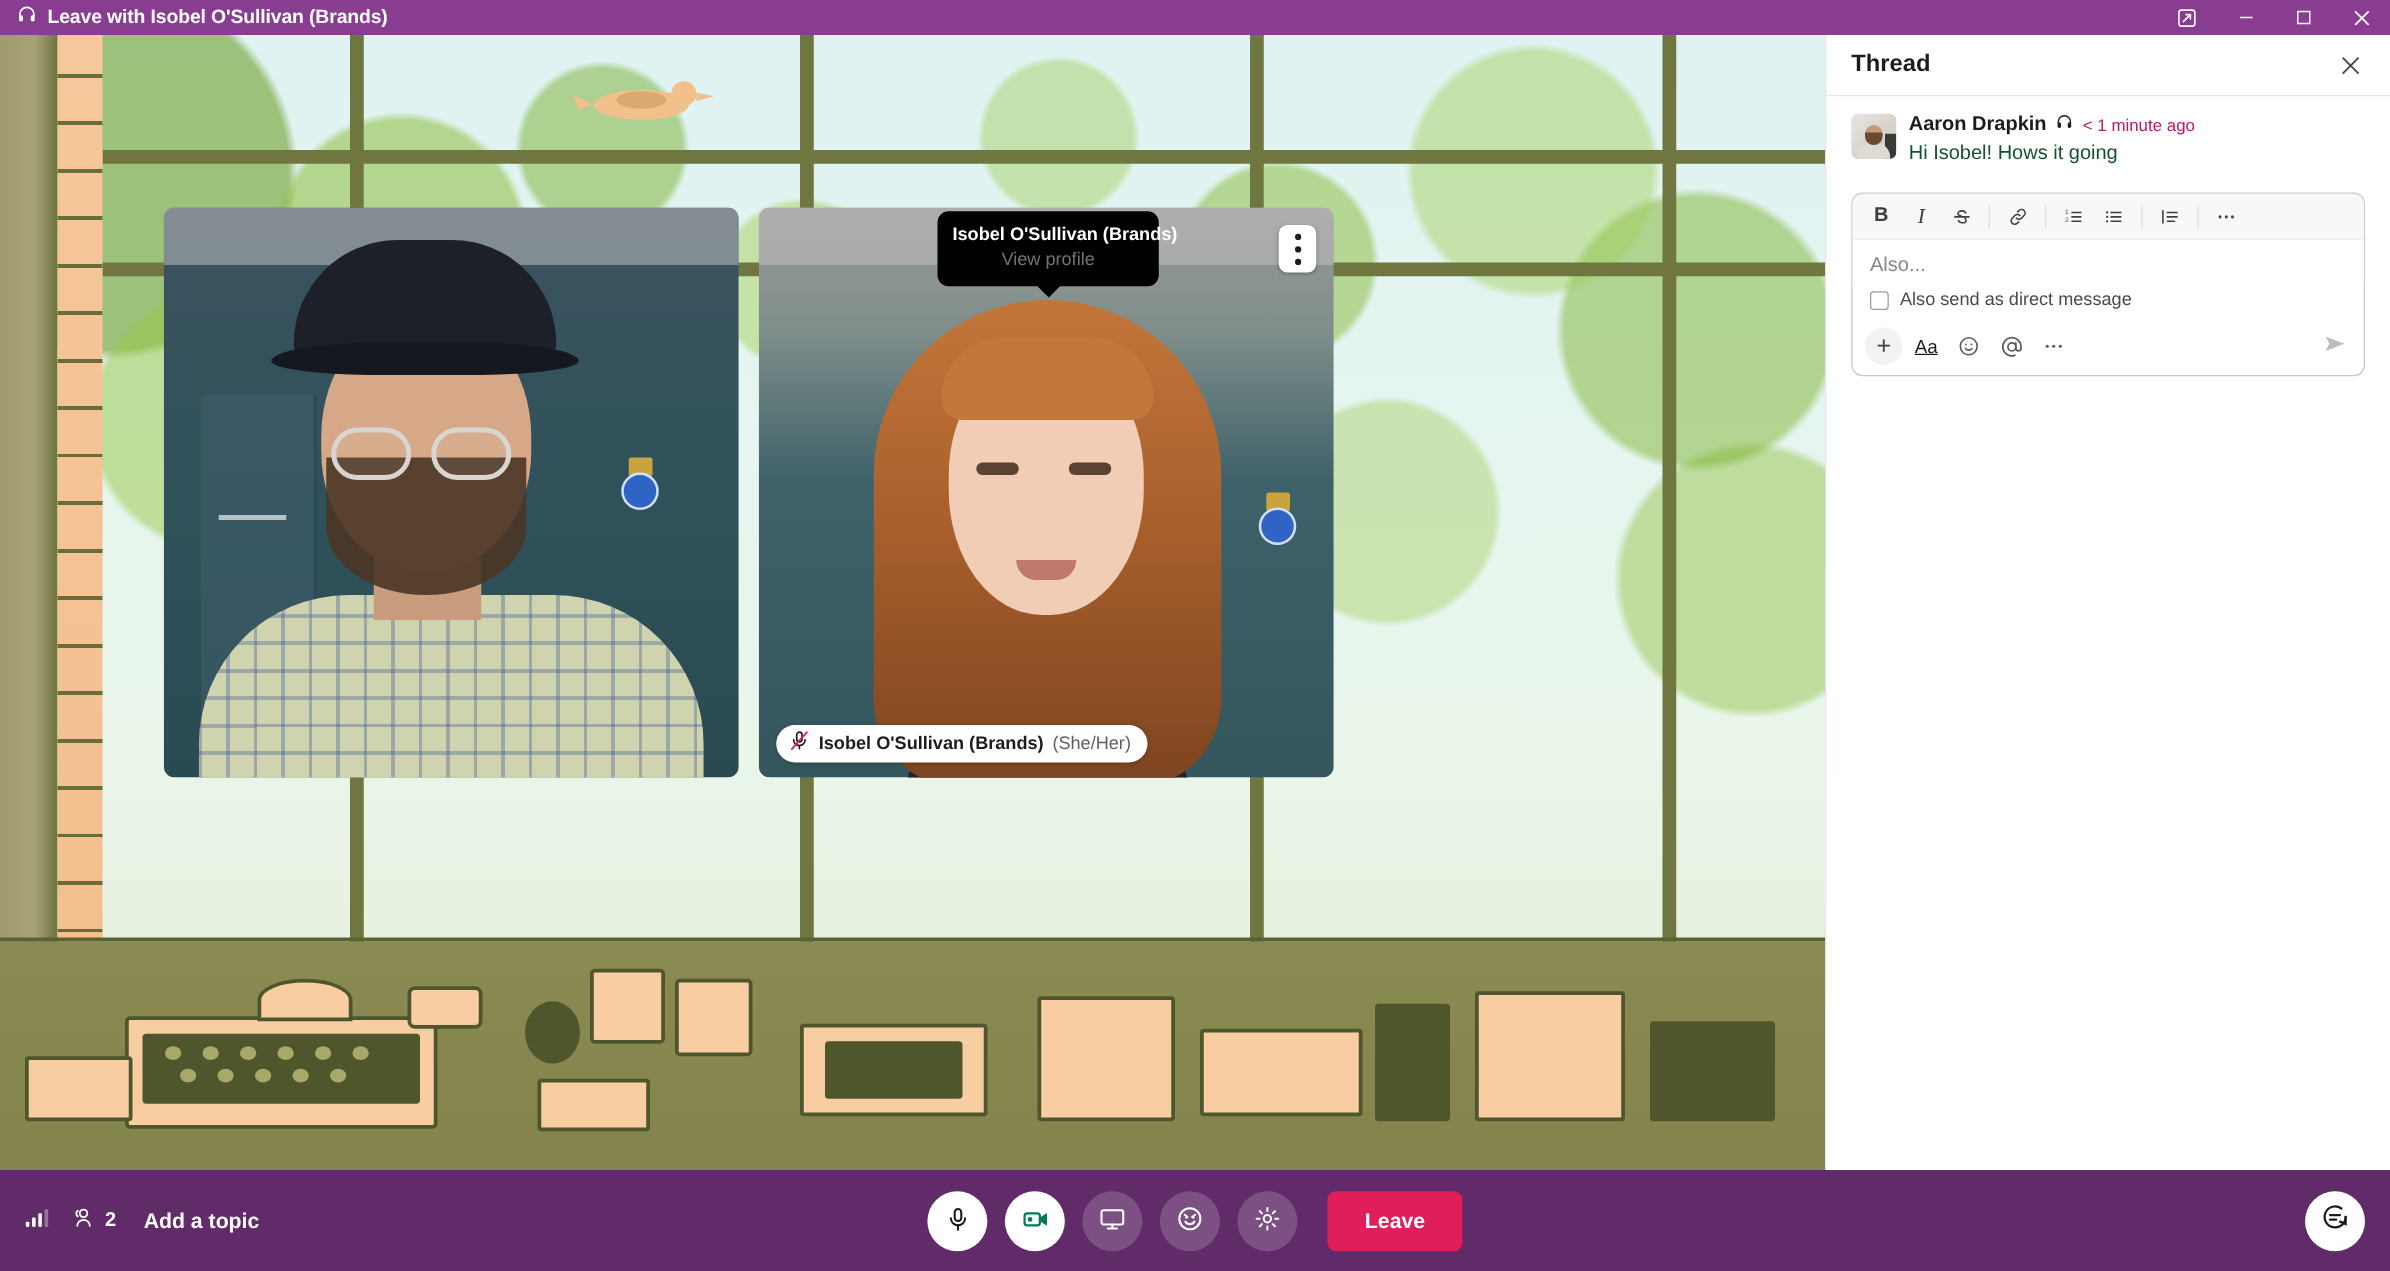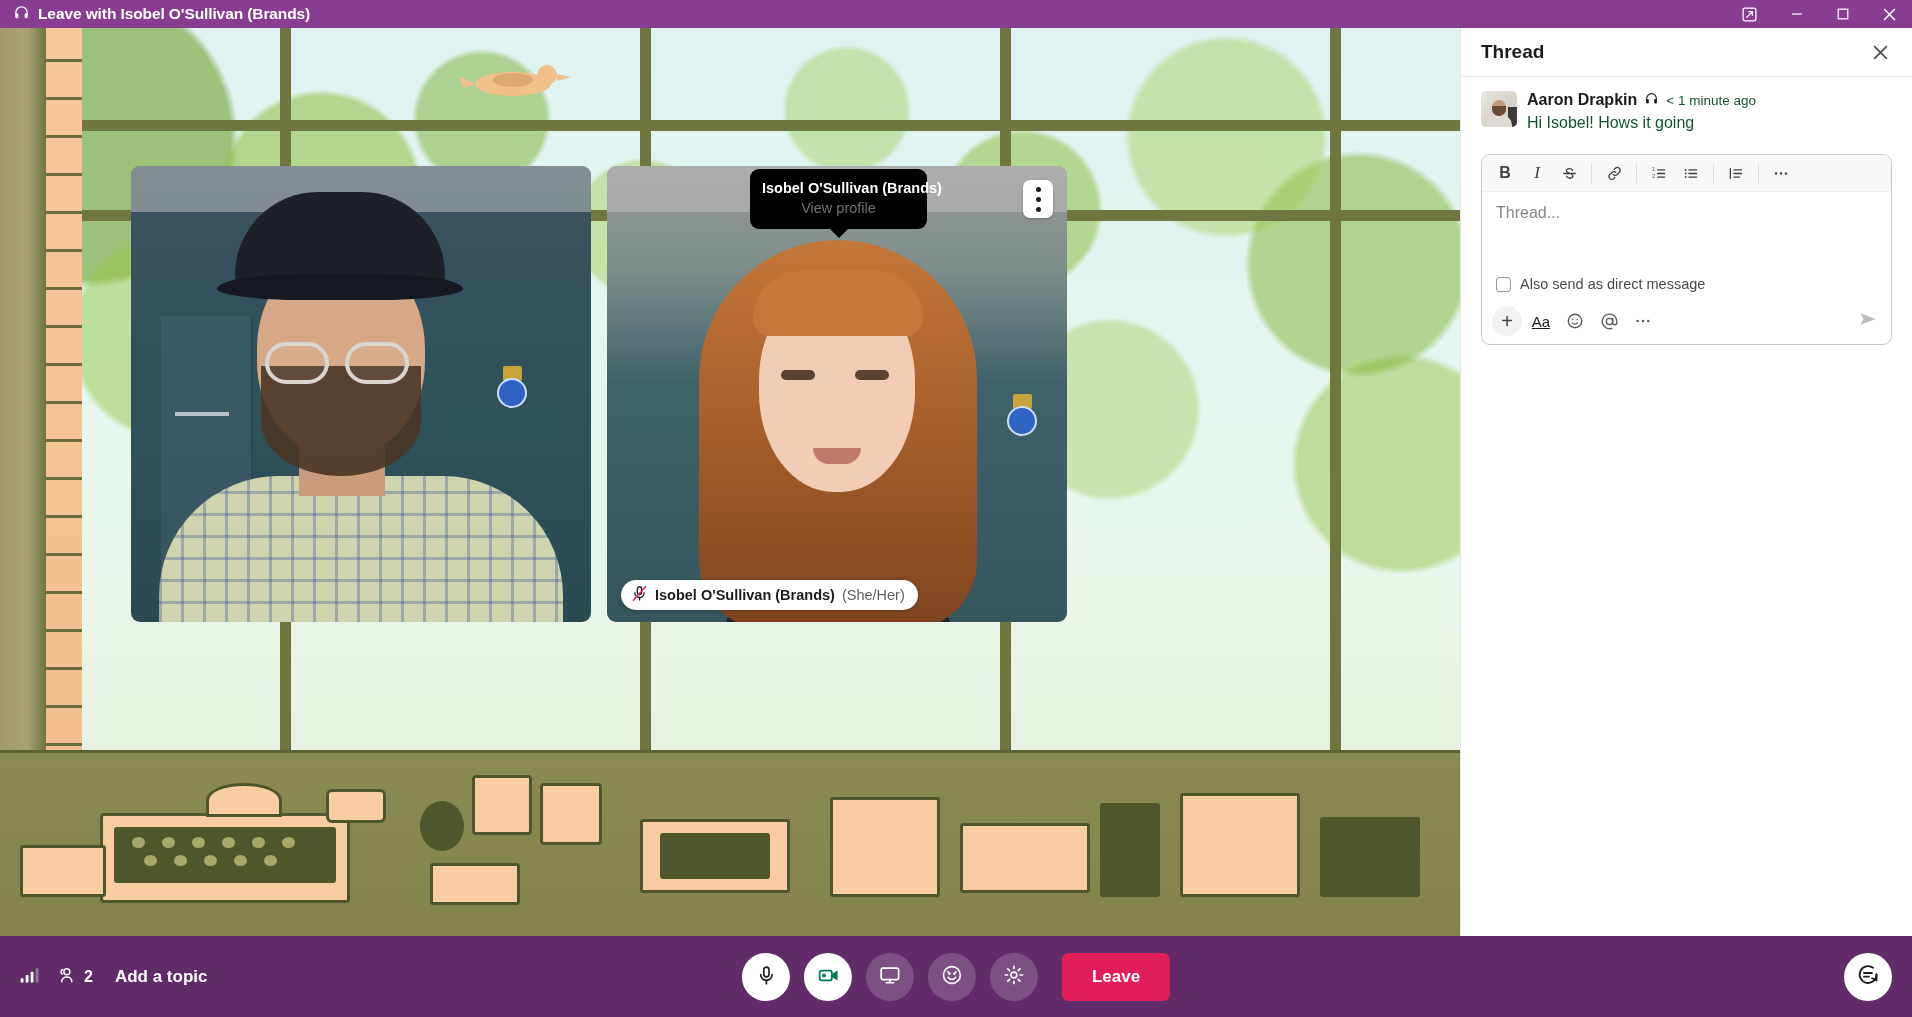--- a/index.html
+++ b/index.html
@@ -276,21 +276,21 @@
     overflow: hidden; position: relative;
     background: linear-gradient(135deg,#e9e6e2 0%, #d9d4cd 50%, #cfc9c1 100%);
   }
   .avatar .av-head { position: absolute; left: 11px; top: 9px; width: 14px; height: 14px; border-radius: 50%; background: #c49a79; }
   .avatar .av-beard { position: absolute; left: 11px; top: 15px; width: 14px; height: 10px; border-radius: 0 0 8px 8px; background: #6b4a33; }
   .avatar .av-body { position: absolute; left: 5px; top: 24px; width: 26px; height: 14px; border-radius: 10px 10px 0 0; background: #dedad4; }
   .avatar .av-dark { position: absolute; right: 0; top: 16px; width: 9px; height: 20px; background: #3c3936; }
   .msg-body { flex: 1; min-width: 0; }
   .msg-meta { display: flex; align-items: center; gap: 7px; }
   .msg-author { font-size: 16px; font-weight: bold; color: #1d1c1d; }
-  .msg-time { font-size: 13.5px; color: #14532d; }
+  .msg-time { font-size: 13.5px; color: #be185d; }
   .msg-text { font-size: 16px; color: #14532d; line-height: 23px; margin-top: 2px; }
 
   .composer {
     margin: 14px 20px 0 20px;
     border: 1px solid #c9c9c9; border-radius: 9px;
     overflow: hidden;
   }
   .comp-toolbar {
     height: 37px; background: #f8f8f8;
     border-bottom: 1px solid #eeeeee;
@@ -305,21 +305,20 @@
   .tb-btn.ital { font-style: italic; font-family: "Liberation Serif", serif; font-size: 17px; }
   .tb-sep { width: 1px; height: 19px; background: #dddddd; margin: 0 5px; }
   .comp-input {
     padding: 12px 14px 6px 14px;
     font-size: 16px; color: #868686;
     background: #ffffff; min-height: 34px;
   }
   .comp-check {
     display: flex; align-items: flex-end; gap: 9px;
     padding: 4px 14px 10px 14px;
-    margin-top: 44px;
   }
   .chk-box { width: 15px; height: 15px; border: 1.6px solid #9a9a9a; border-radius: 3px; background: #fff; }
   .chk-label { font-size: 14.5px; color: #4a4a4a; }
   .comp-actions {
     display: flex; align-items: center; gap: 4px;
     padding: 4px 10px 8px 10px;
     position: relative;
   }
   .act-btn {
     width: 30px; height: 30px; border-radius: 5px;
@@ -564,21 +563,21 @@
       <div class="tb-sep"></div>
       <div class="tb-btn">
         <svg width="18" height="17" viewBox="0 0 24 24" fill="#3f3f3f">
           <circle cx="5" cy="12" r="1.7"></circle>
             <circle cx="12" cy="12" r="1.7"></circle>
             <circle cx="19" cy="12" r="1.7"></circle>
         </svg>
       </div>
     </div>
 
-    <div class="comp-input">Thread...</div>
+    <div class="comp-input">Also...</div>
 
     <div class="comp-check">
       <span class="chk-box"></span>
       <span class="chk-label">Also send as direct message</span>
     </div>
 
     <div class="comp-actions">
       <div class="act-btn plus">+</div>
       <div class="act-btn aa">Aa</div>
       <div class="act-btn">

